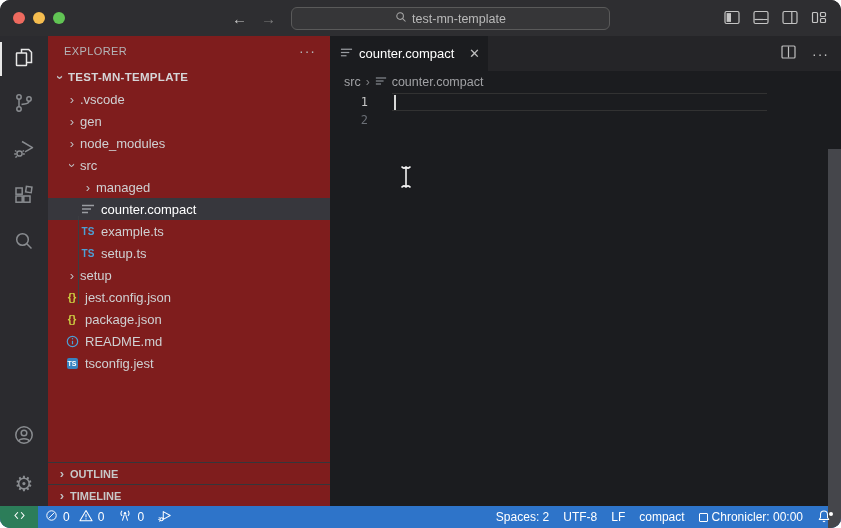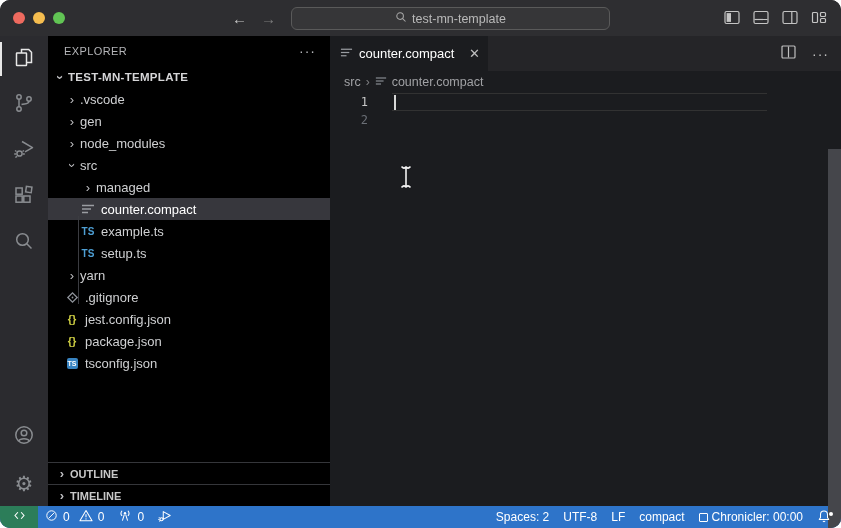--- a/index.html
+++ b/index.html
@@ -20,21 +20,21 @@
   .main { flex:1; display:flex; min-height:0; }
 
   
   .activitybar { width:48px; background:#2b2b2f; display:flex; flex-direction:column; align-items:center; flex:none; }
   .ab-item { width:48px; height:46px; display:flex; align-items:center; justify-content:center; position:relative; }
   .ab-item.active::before { content:""; position:absolute; left:0; top:6px; bottom:6px; width:2px; background:#e7e7e7; }
   .ab-spacer { flex:1; }
   .gear-glyph { font-size:21px; color:#898c90; line-height:1; }
 
   
-  .sidebar { width:282px; background:#000000; display:flex; flex-direction:column; flex:none; color:#cfd0d2; position:relative; }
+  .sidebar { width:282px; background:#7f1d1d; display:flex; flex-direction:column; flex:none; color:#cfd0d2; position:relative; }
   .sb-header { height:30px; display:flex; align-items:center; justify-content:space-between; padding:0 14px 0 16px; font-size:11px; color:#b4b5b8; letter-spacing:0.4px; }
   .sb-more { color:#b4b5b8; font-size:14px; letter-spacing:1px; }
   .row { height:22px; display:flex; align-items:center; font-size:13px; padding-left:16px; cursor:default; white-space:nowrap; }
   .row.root { padding-left:4px; font-weight:bold; font-size:11.5px; letter-spacing:0.3px; color:#d6d6d8; }
   .row.lvl2 { padding-left:32px; }
   .row.selected { background:#37373d; color:#ffffff; }
   .chev { width:16px; flex:none; font-size:13px; color:#bfbfc2; text-align:center; }
   .chev.exp { transform:rotate(90deg); }
   .ficon { width:16px; flex:none; margin-right:5px; display:flex; align-items:center; justify-content:center; }
   .ts-badge { color:#4e9fd4; font-weight:bold; font-size:10px; }
@@ -236,44 +236,45 @@
       <div class="row lvl2">
         <span class="ficon ts-badge">TS</span>
         <span>example.ts</span>
       </div>
       <div class="row lvl2">
         <span class="ficon ts-badge">TS</span>
         <span>setup.ts</span>
       </div>
       <div class="row">
         <span class="chev">›</span>
-        <span>yarn</span>
-      </div>
-      <div class="row">
-        <span class="ficon">
-          <svg width="13" height="13" viewBox="0 0 13 13" fill="none" stroke="#8f939a" stroke-width="1.3">
-              <rect x="3.2" y="3.2" width="6.6" height="6.6" transform="rotate(45 6.5 6.5)"></rect>
-              <circle cx="6.5" cy="6.5" r="0.9" fill="#8f939a" stroke="none"></circle>
-            </svg>
-        </span>
-        <span>.gitignore</span>
+        <span>setup</span>
       </div>
       <div class="row">
         <span class="ficon json-badge">{}</span>
         <span>jest.config.json</span>
       </div>
       <div class="row">
         <span class="ficon json-badge">{}</span>
         <span>package.json</span>
+      </div>
+      <div class="row">
+        <span class="ficon">
+          <svg width="13" height="13" viewBox="0 0 13 13" fill="none" stroke="#4e9fd4" stroke-width="1.2">
+              <circle cx="6.5" cy="6.5" r="5.2"></circle>
+              <line x1="6.5" y1="5.8" x2="6.5" y2="9.3"></line>
+              <circle cx="6.5" cy="3.8" r="0.7" fill="#4e9fd4" stroke="none"></circle>
+            </svg>
+        </span>
+        <span>README.md</span>
       </div>
       <div class="row">
         <span class="ficon">
             <span class="tsconfig-badge">TS</span>
           </span>
-        <span>tsconfig.json</span>
+        <span>tsconfig.jest</span>
       </div>
 
       <div class="sb-bottom">
         <div class="sb-section">
           <span class="chev">›</span>
           <span>OUTLINE</span>
         </div>
         <div class="sb-section">
           <span class="chev">›</span>
           <span>TIMELINE</span>

